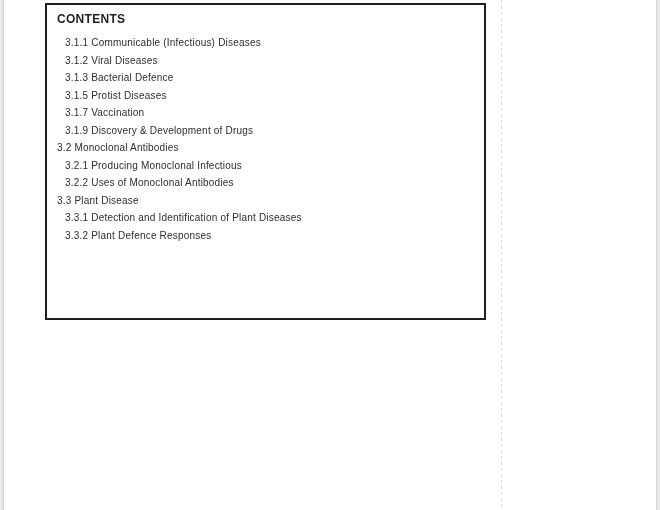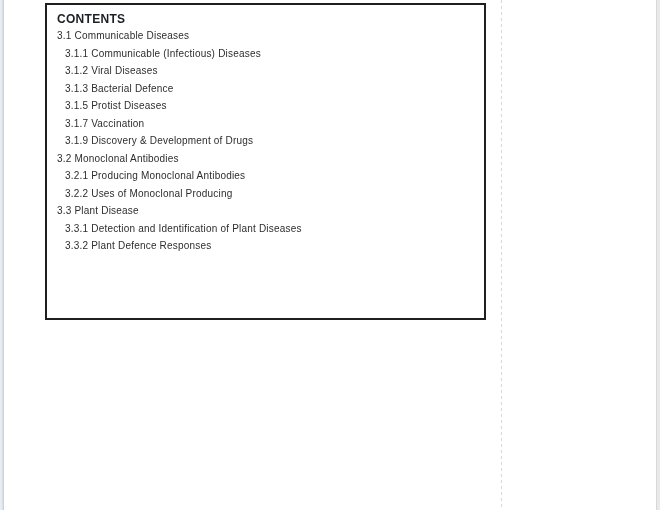--- a/index.html
+++ b/index.html
@@ -45,50 +45,50 @@
     border: 2px solid #1f1f1f;
     background: #ffffff;
     padding: 7px 12px 5px 10px;
   }
   .contents-title {
     font-size: 12px;
     font-weight: bold;
     letter-spacing: 0.3px;
     color: #1b1f26;
     line-height: 15px;
+    margin-bottom: 7px;
   }
   .toc-item {
     font-size: 10px;
     letter-spacing: 0.2px;
     color: #2d2d2d;
     line-height: 17.5px;
     white-space: nowrap;
   }
   .toc-item.lvl1 { padding-left: 0px; }
   .toc-item.lvl2 { padding-left: 8px; }
 </style>
 </head>
 <body>
 
 <div class="page">
   <div class="left-edge"></div>
 
   <div class="contents-box">
     <div class="contents-title">CONTENTS</div>
     <div class="toc" id="toc-list">
-        <div class="toc-item lvl1">3.1 Communicable Diseases</div>
         <div class="toc-item lvl2">3.1.1 Communicable (Infectious) Diseases</div>
         <div class="toc-item lvl2">3.1.2 Viral Diseases</div>
         <div class="toc-item lvl2">3.1.3 Bacterial Defence</div>
         <div class="toc-item lvl2">3.1.5 Protist Diseases</div>
         <div class="toc-item lvl2">3.1.7 Vaccination</div>
         <div class="toc-item lvl2">3.1.9 Discovery &amp; Development of Drugs</div>
         <div class="toc-item lvl1">3.2 Monoclonal Antibodies</div>
-        <div class="toc-item lvl2">3.2.1 Producing Monoclonal Antibodies</div>
-        <div class="toc-item lvl2">3.2.2 Uses of Monoclonal Producing</div>
+        <div class="toc-item lvl2">3.2.1 Producing Monoclonal Infectious</div>
+        <div class="toc-item lvl2">3.2.2 Uses of Monoclonal Antibodies</div>
         <div class="toc-item lvl1">3.3 Plant Disease</div>
         <div class="toc-item lvl2">3.3.1 Detection and Identification of Plant Diseases</div>
         <div class="toc-item lvl2">3.3.2 Plant Defence Responses</div>
       </div>
   </div>
 
   <div class="margin-guide"></div>
   <div class="right-edge"></div>
 </div>
 

